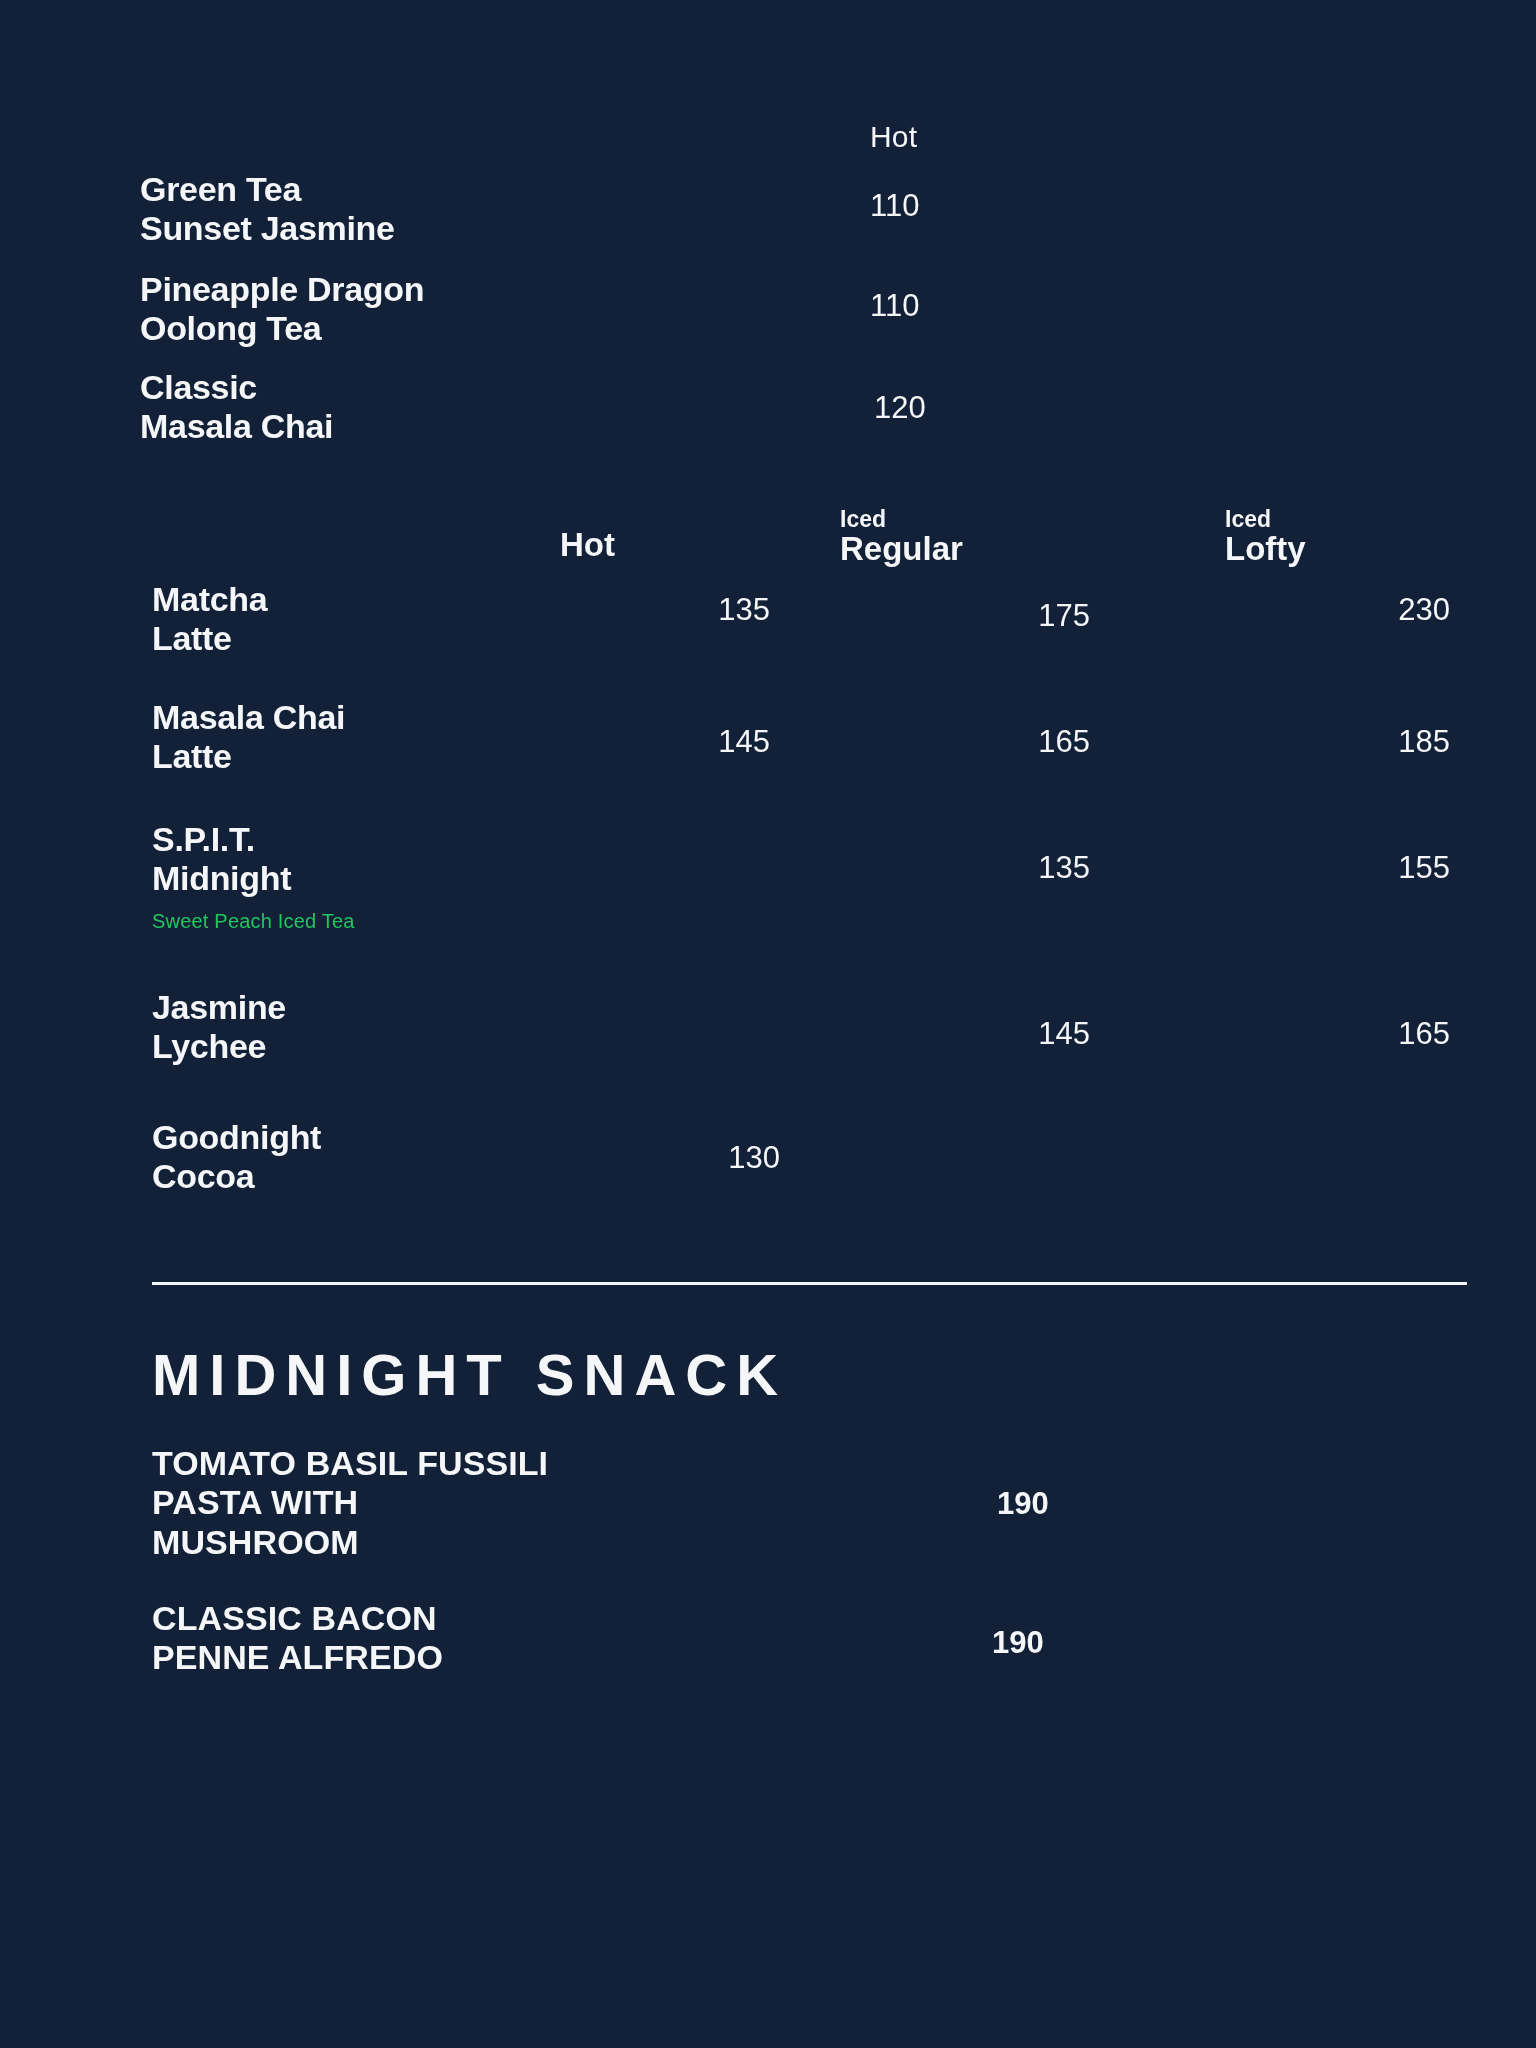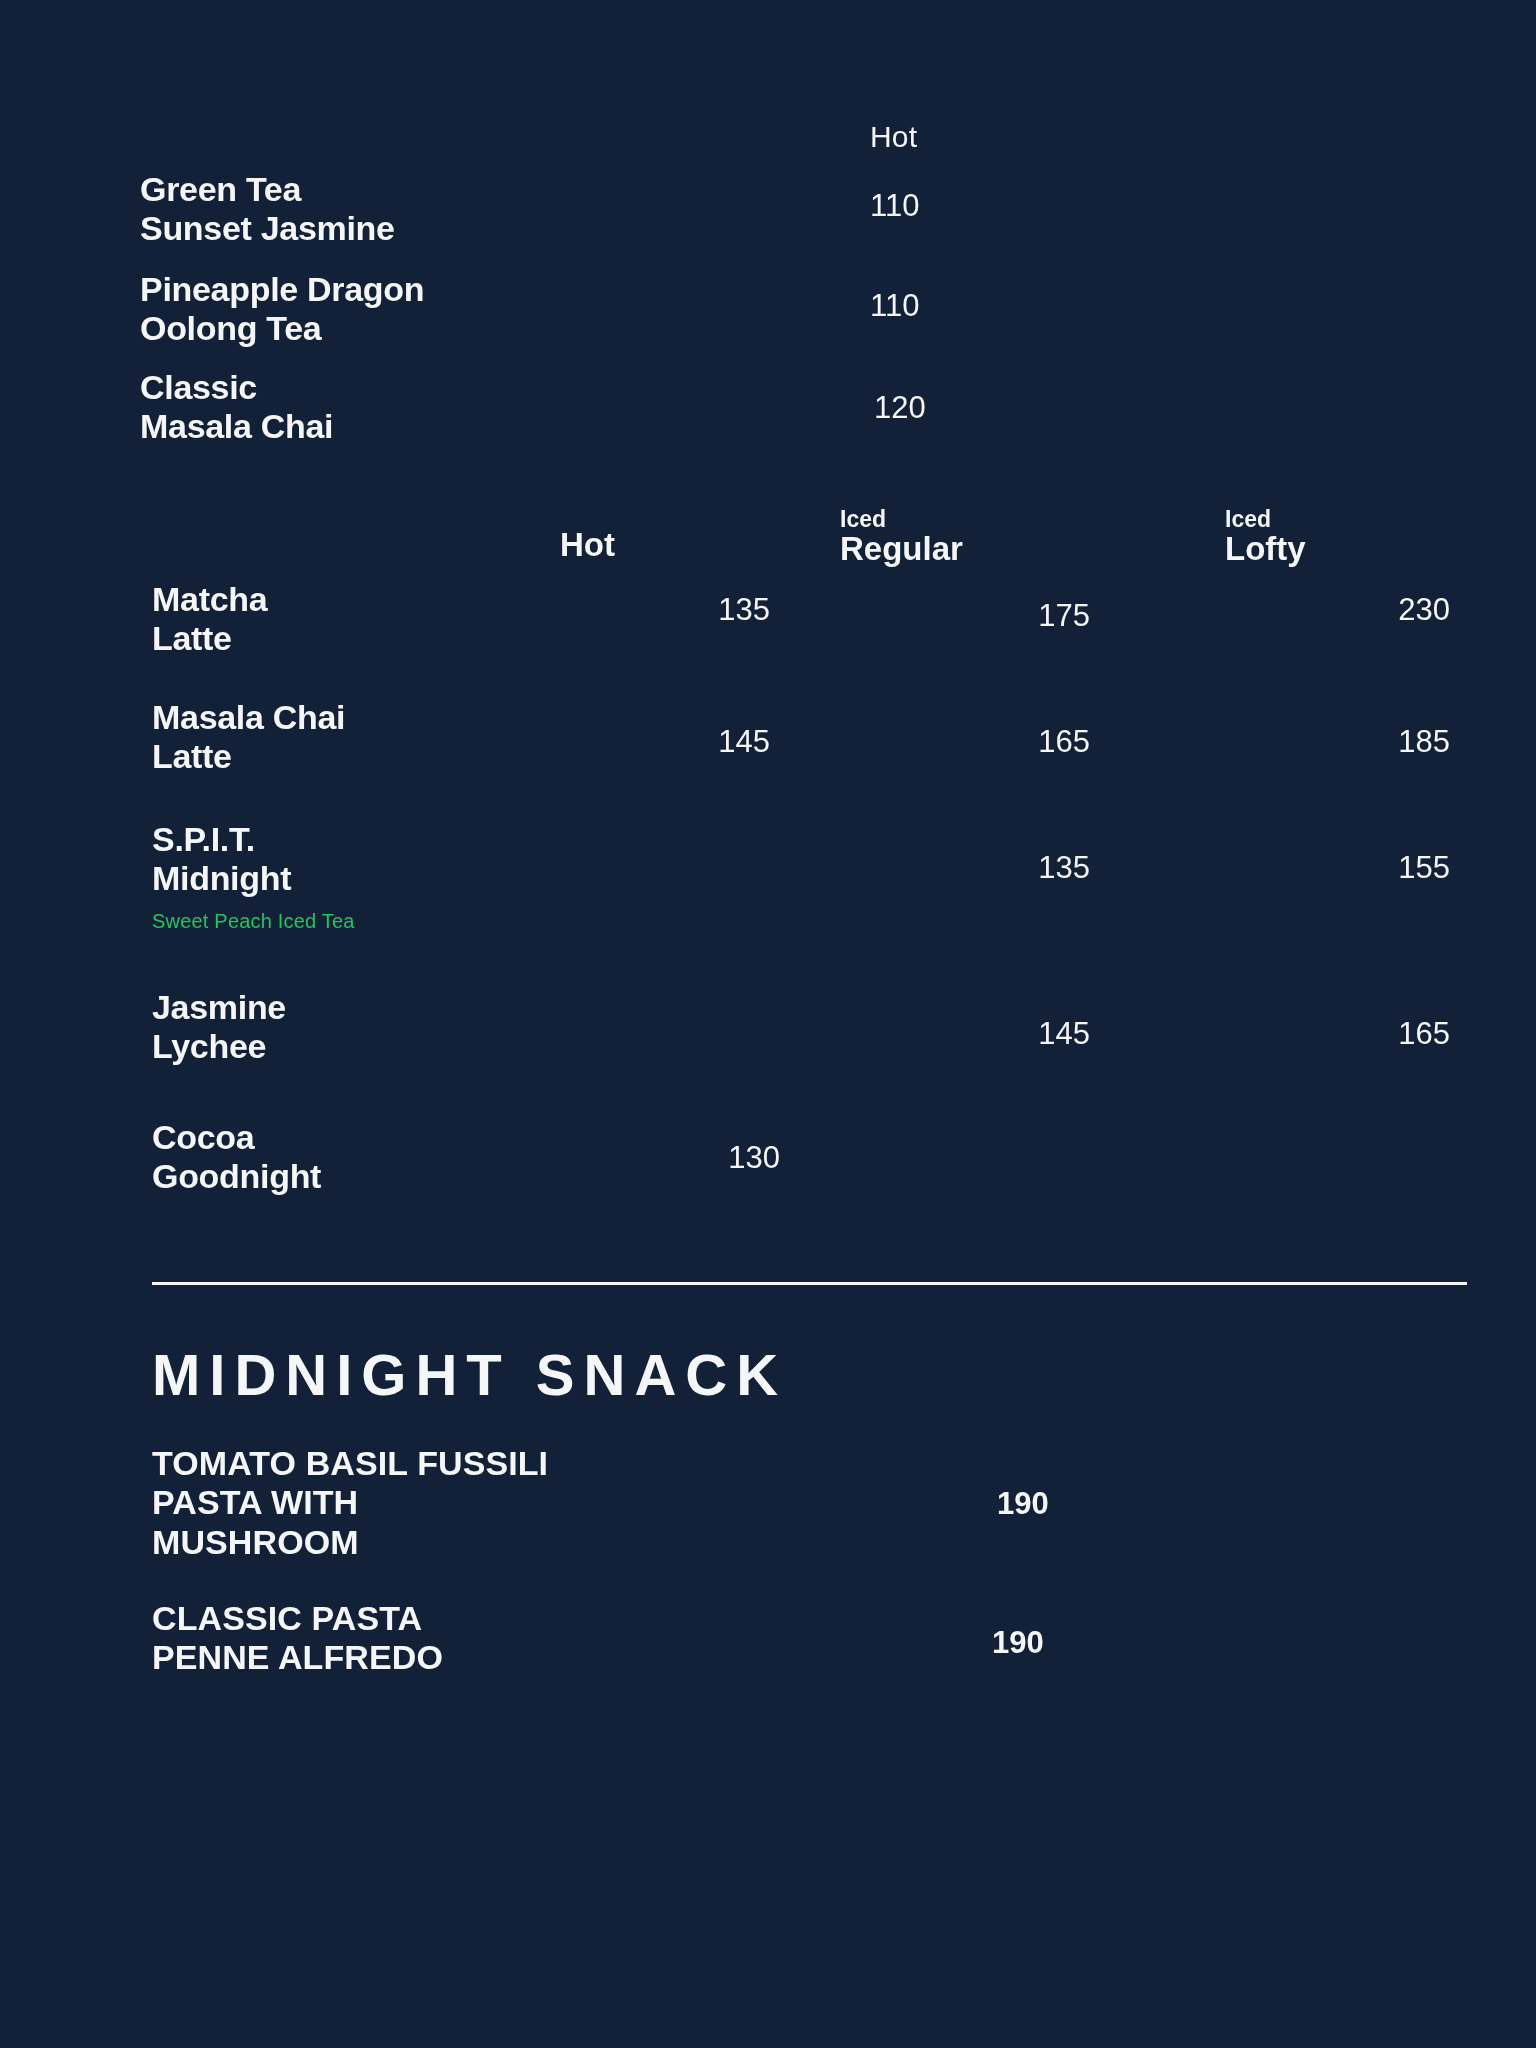--- a/index.html
+++ b/index.html
@@ -247,40 +247,40 @@
     <div class="name">
       <div>Jasmine</div>
       <div>Lychee</div>
     </div>
     <div class="p p-reg" style="top:28px;">145</div>
     <div class="p p-lofty" style="top:28px;">165</div>
   </div>
 
   <div class="latte-row" style="min-height:110px;">
     <div class="name">
+      <div>Goodnight</div>
       <div>Cocoa</div>
-      <div>Goodnight</div>
     </div>
     <div class="p p-hot" style="top:22px;left:520px;">130</div>
   </div>
 
   <div class="divider"></div>
 
   <div class="snack-title">MIDNIGHT SNACK</div>
 
   <div class="snack-row" style="min-height:155px;margin-top:36px;">
     <div class="name">
       <div>TOMATO BASIL FUSSILI</div>
       <div>PASTA WITH</div>
       <div>MUSHROOM</div>
     </div>
     <div class="price" style="position:absolute;top:42px;">190</div>
   </div>
 
   <div class="snack-row" style="min-height:110px;">
     <div class="name">
-      <div>CLASSIC PASTA</div>
+      <div>CLASSIC BACON</div>
       <div>PENNE  ALFREDO</div>
     </div>
     <div class="price" style="position:absolute;top:26px;left:840px;">190</div>
   </div>
 
 </div>
 
 </body></html>

